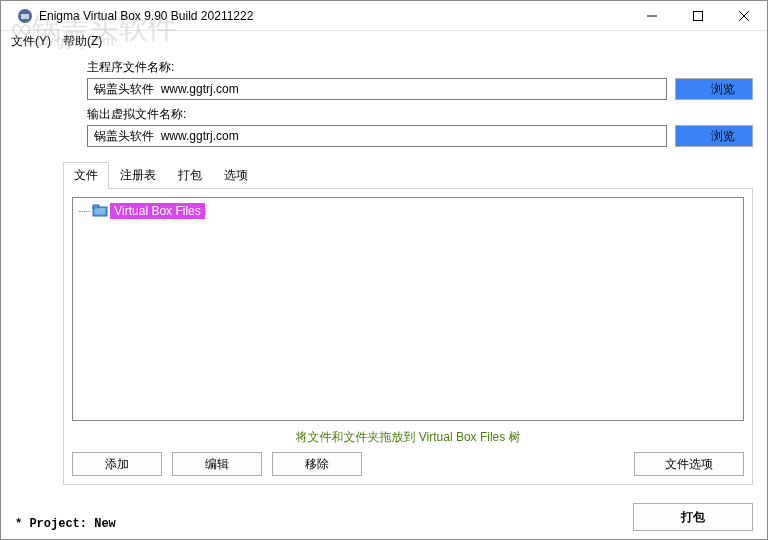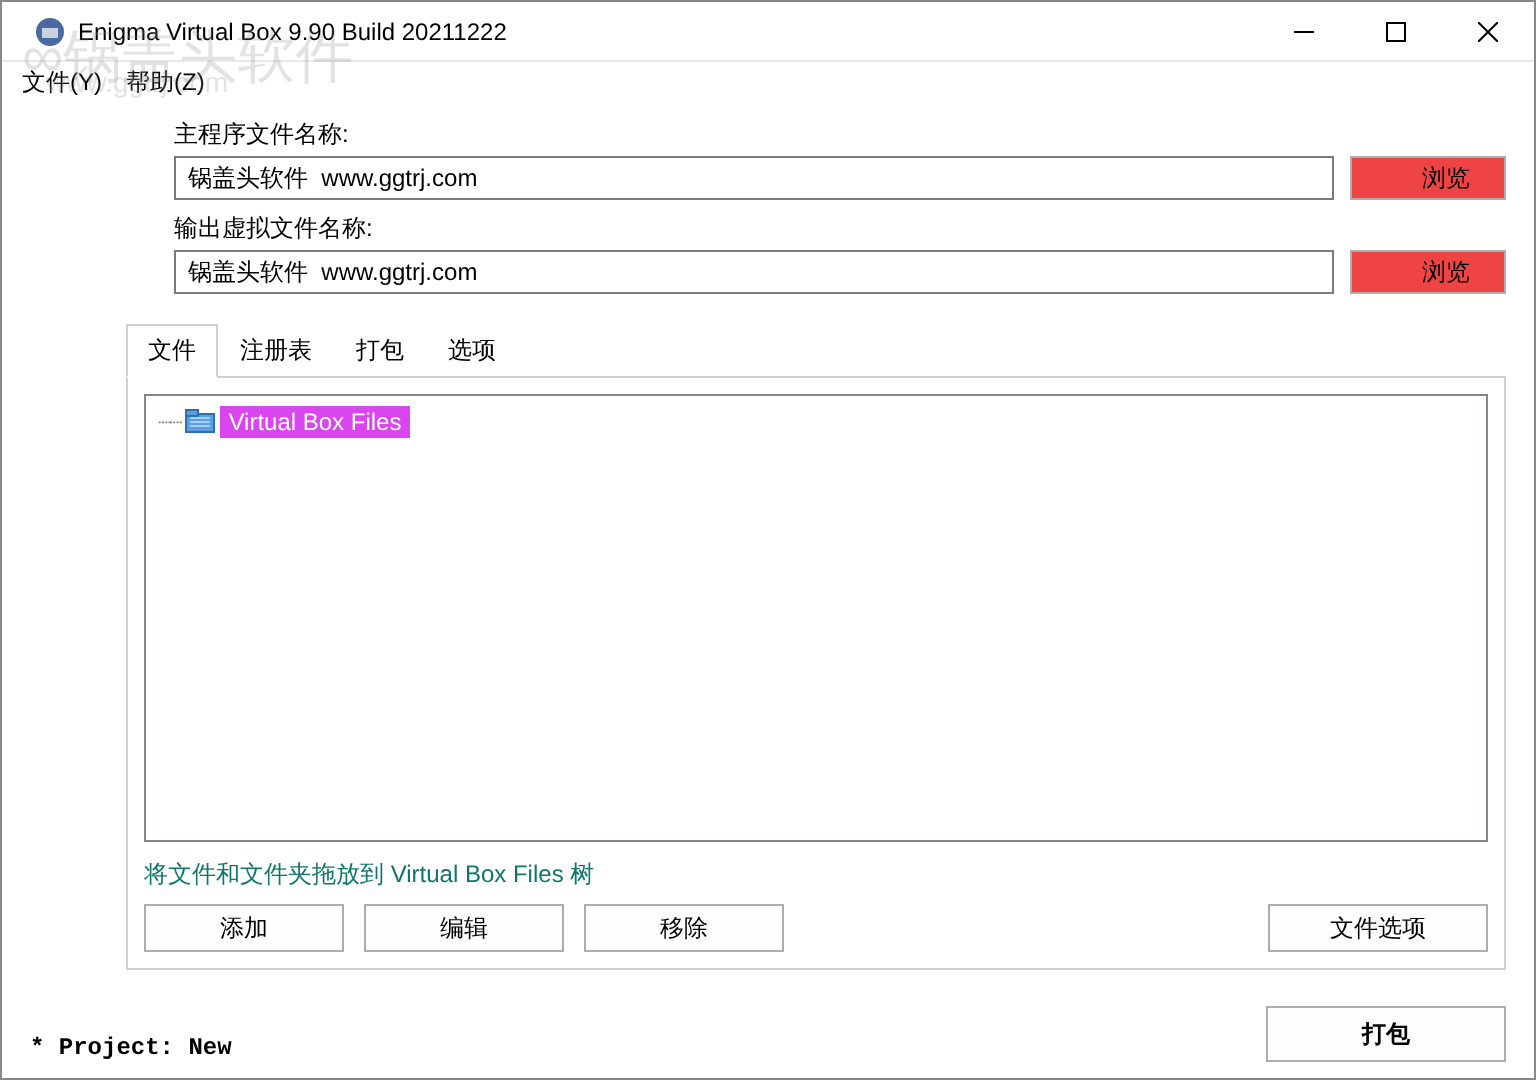--- a/index.html
+++ b/index.html
@@ -10,34 +10,34 @@
 .titlebar .title { flex: 1; font-size: 12px; color: #000; }
 .winbtns { display: flex; height: 100%; }
 .winbtn { width: 46px; display: flex; align-items: center; justify-content: center; cursor: pointer; }
 .winbtn svg { width: 10px; height: 10px; }
 .menubar { height: 20px; display: flex; align-items: center; padding-left: 4px; font-size: 12px; }
 .menuitem { padding: 2px 6px; cursor: pointer; text-align: right; }
 .content { flex: 1; padding: 6px 14px 10px 14px; display: flex; flex-direction: column; }
 .field-label { margin-left: 72px; font-size: 12px; padding: 2px 0; }
 .field-input-row { display: flex; align-items: flex-start; margin-bottom: 4px; }
 .text-input { flex: 1; margin-left: 72px; height: 22px; border: 1px solid #7a7a7a; padding: 2px 6px; font-size: 12px; font-family: inherit; }
-.browse-btn { width: 78px; height: 22px; margin-left: 8px; border: 1px solid #adadad; background: #ef4444; font-size: 12px; cursor: pointer; font-family: inherit; padding-left: 18px; }
+.browse-btn { width: 78px; height: 22px; margin-left: 8px; border: 1px solid #adadad; background: #3b82f6; font-size: 12px; cursor: pointer; font-family: inherit; padding-left: 18px; }
 .tabs-area { margin-top: 10px; flex: 1; display: flex; flex-direction: column; margin-left: 48px; }
 .tab-strip { display: flex; border-bottom: 1px solid #d0d0d0; }
 .tab { padding: 4px 10px; font-size: 12px; cursor: pointer; border: 1px solid transparent; position: relative; top: 1px; }
 .tab.active { border: 1px solid #d0d0d0; border-bottom: 1px solid #fff; background: #fff; }
 .tab-panel { border: 1px solid #d0d0d0; border-top: none; padding: 8px; display: flex; flex-direction: column; flex: 1; }
 .tree-view { flex: 1; border: 1px solid #828790; background: #fff; padding: 4px 6px; overflow: auto; min-height: 190px; }
 .tree-row { display: flex; align-items: center; height: 18px; }
 .tree-connector { color: #888; font-size: 11px; letter-spacing: -1px; margin-right: 2px; font-family: Consolas, monospace; }
 .tree-icon { width: 16px; height: 14px; display: flex; align-items: center; justify-content: center; margin-right: 2px; }
 .tree-label { background: #d946ef; color: #fff; padding: 1px 4px; font-size: 12px; }
-.hint-text { font-size: 12px; padding: 8px 0 6px 0; color: #0f766e; }
+.hint-text { text-align: center; font-size: 12px; padding: 8px 0 6px 0; color: #4d7c0f; }
 .button-row { display: flex; gap: 10px; }
-.action-btn { width: 100px; height: 24px; border: 1px solid #adadad; background: #fdfdfd; font-size: 12px; cursor: pointer; font-family: inherit; }
+.action-btn { width: 90px; height: 24px; border: 1px solid #adadad; background: #fdfdfd; font-size: 12px; cursor: pointer; font-family: inherit; }
 .spacer { flex: 1; }
 .status-area { padding: 8px 14px; display: flex; align-items: flex-end; }
 .status-text { font-family: Consolas, "Courier New", monospace; font-size: 12px; font-weight: bold; flex: 1; }
 .pack-btn { width: 120px; height: 28px; border: 1px solid #adadad; background: #fdfdfd; font-size: 12px; font-weight: bold; cursor: pointer; font-family: inherit; }
 .watermark { position: absolute; top: 8px; left: 10px; font-size: 29px; color: rgba(140,140,140,0.25); pointer-events: none; font-weight: 400; z-index: 5; }
 .watermark2 { position: absolute; top: 32px; left: 10px; font-size: 14px; color: rgba(140,140,140,0.25); pointer-events: none; z-index: 5; margin-left: 12px; }
 </style>
 </head>
 <body>
 

